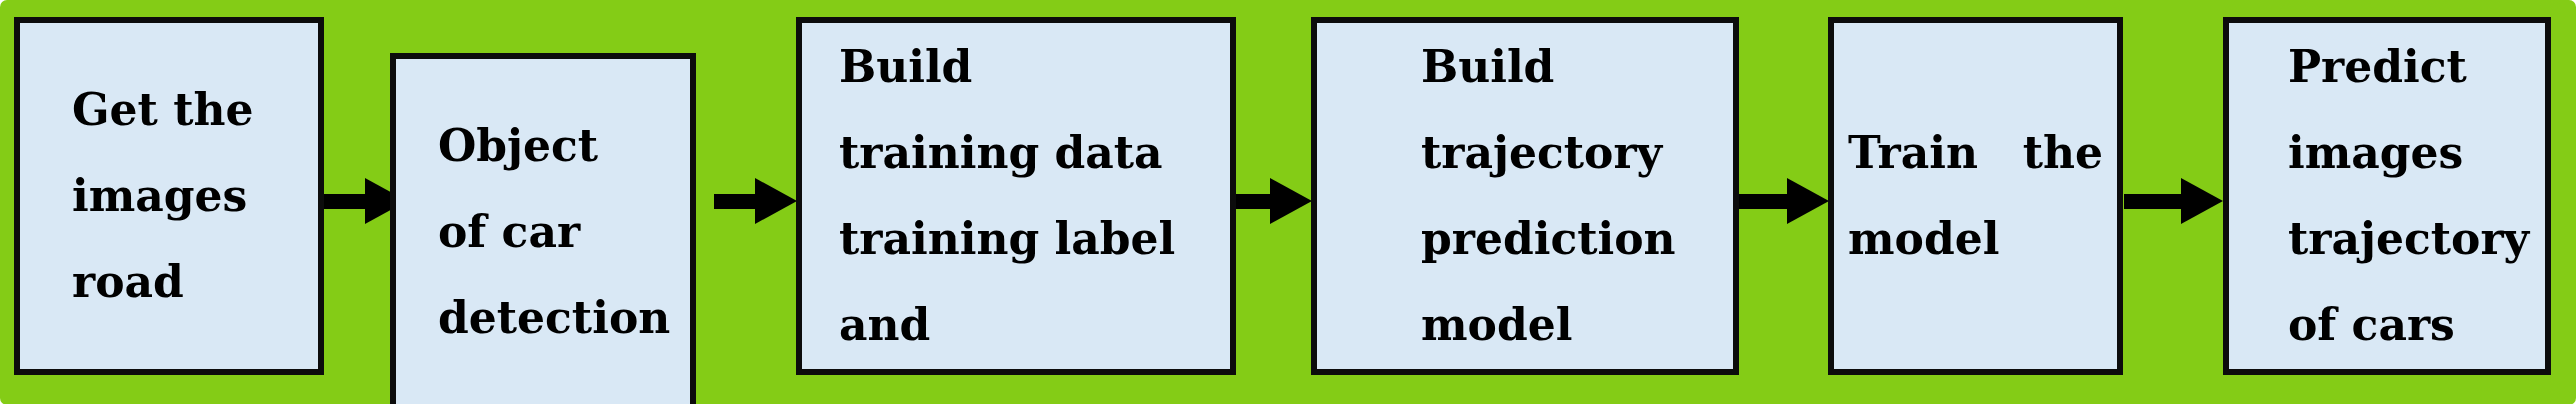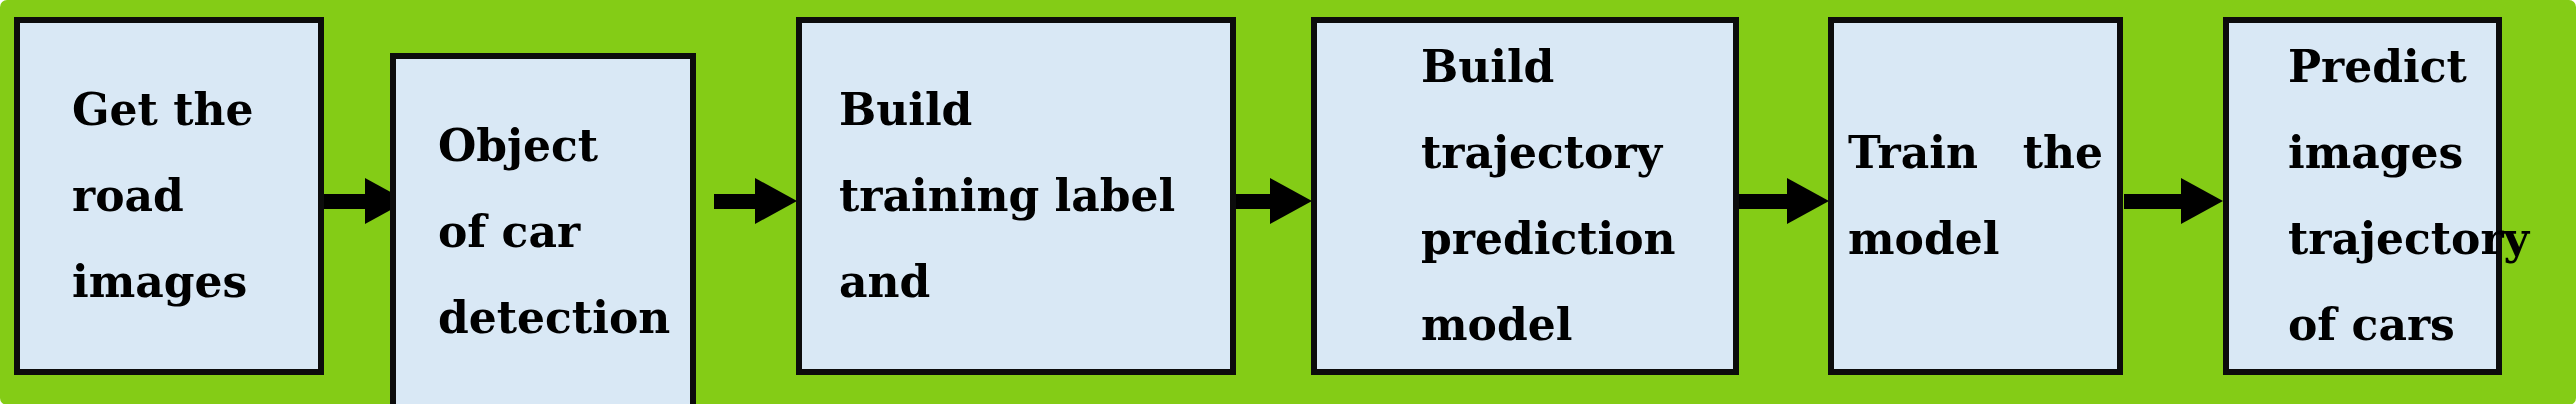--- a/index.html
+++ b/index.html
@@ -29,21 +29,21 @@
   .line {
     line-height: 86px;
     white-space: nowrap;
   }
   
   .b1 { left: 14px;   width: 310px; padding: 0 12.5px 0 52px;  }
   .b2 { left: 390px;  width: 306px; padding: 0 9.7px 0 42px; margin-top: 36px;  }
   .b3 { left: 796px; width: 440px; padding: 0 8.3px 0 37px;  }
   .b4 { left: 1311px; width: 428px; padding: 0 8.3px 0 104px; }
   .b5 { left: 1828px; width: 295px; padding: 16px 14px;         }
-  .b6 { left: 2223px; width: 279px; padding: 0 8.3px 0 59px;  }
+  .b6 { left: 2223px; width: 328px; padding: 0 8.3px 0 59px;  }
   
   .b5 .line.justified {
     text-align: justify;
     text-align-last: justify;
     white-space: normal;
   }
   
   .arrow {
     position: absolute;
     top: 178px;
@@ -75,36 +75,37 @@
   .a4 { left: 1739px; width: 90px; }
   .a5 { left: 2124px; width: 99px; }
 </style>
 </head>
 <body>
 
 <div class="canvas">
 
   <div class="box b1">
     <div class="line">Get the</div>
+    <div class="line">images</div>
     <div class="line">road</div>
-    <div class="line">images</div>
   </div>
 
   <div class="arrow a1"></div>
 
   <div class="box b2">
     <div class="line">Object</div>
     <div class="line">of car</div>
     <div class="line">detection</div>
   </div>
 
   <div class="arrow a2"></div>
 
   <div class="box b3">
     <div class="line">Build</div>
+    <div class="line">training data</div>
     <div class="line">training label</div>
     <div class="line">and</div>
   </div>
 
   <div class="arrow a3"></div>
 
   <div class="box b4">
     <div class="line">Build</div>
     <div class="line">trajectory</div>
     <div class="line">prediction</div>

